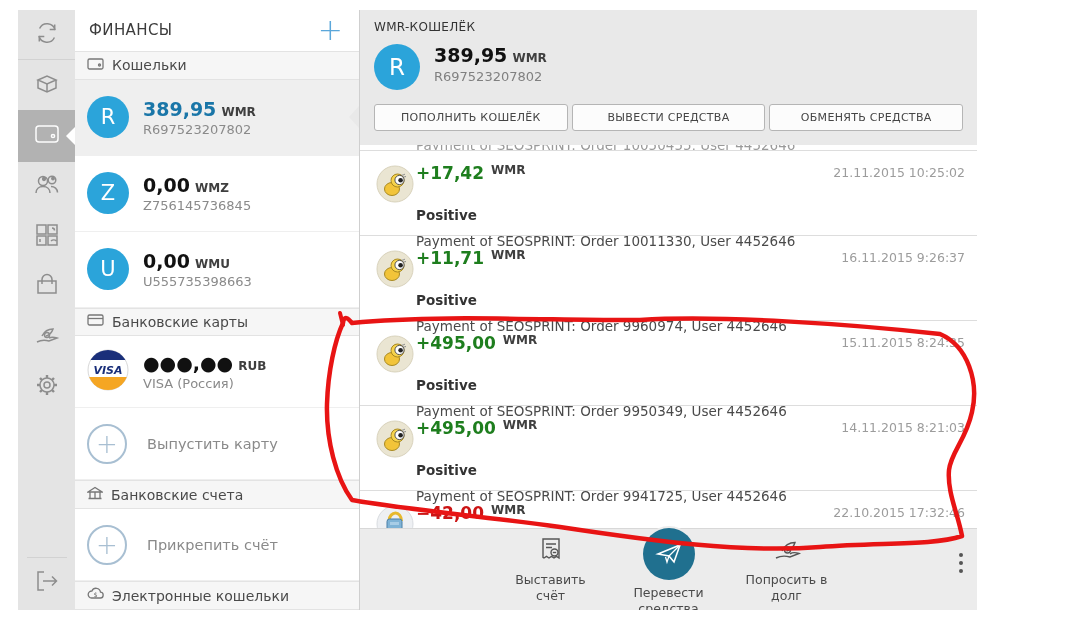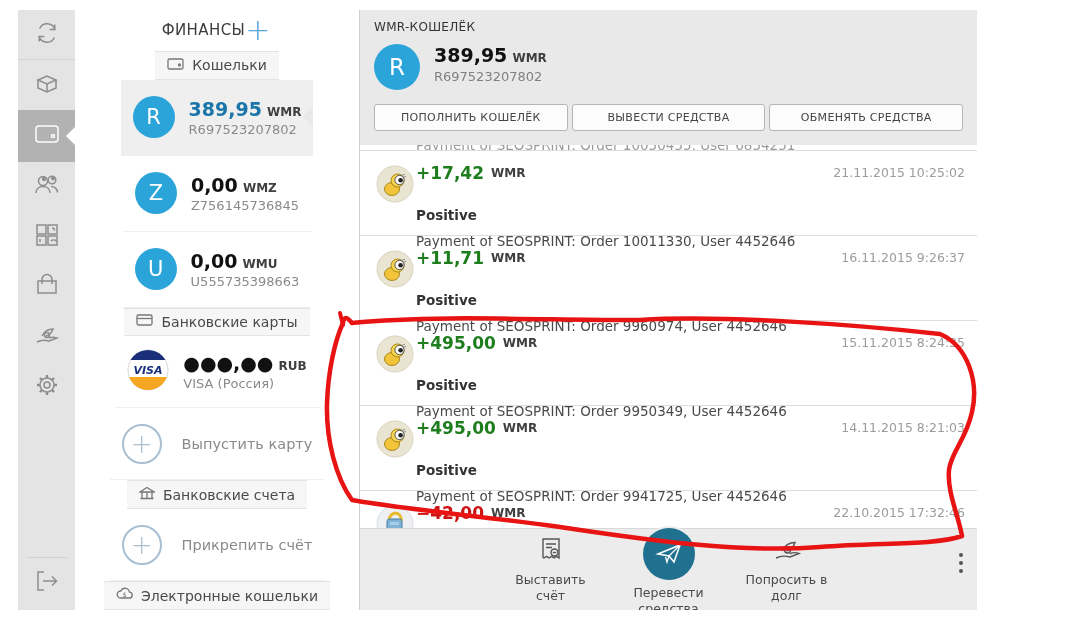--- a/index.html
+++ b/index.html
@@ -13,21 +13,21 @@
   .rail-item.first { border-bottom:1px solid #d2d2d2; }
   .rail-item.selected { background:#b2b2b2; height:52px; }
   .rail-item.selected svg { stroke:#fdfdfd; }
   .rail-notch { position:absolute; right:0; top:50%; margin-top:-9px; width:0; height:0;
     border-top:9px solid transparent; border-bottom:9px solid transparent; border-right:9px solid #ffffff; }
   .rail-spacer { flex:1; }
   .rail-bottom { width:40px; border-top:1px solid #d2d2d2; padding:10px 0 12px; display:flex; justify-content:center; }
   .rail-bottom svg { stroke:#8d8d8d; fill:none; stroke-width:1.5; cursor:pointer; }
 
   
-  .finance { width:285px; background:#fff; border-right:1px solid #cfcfcf; flex-shrink:0; display:flex; flex-direction:column; overflow:hidden;align-items:center; }
+  .finance { width:285px; background:#fff; border-right:1px solid #cfcfcf; flex-shrink:0; display:flex; flex-direction:column; overflow:hidden; }
   .fin-header { height:41px; display:flex; align-items:center; justify-content:space-between; padding:0 16px 0 14px; }
   .fin-title { font-size:15px; color:#3c3c3c; letter-spacing:.4px; }
   .fin-plus { color:#5ba7da; font-size:30px; font-weight:300; line-height:26px; cursor:pointer; }
   .section-strip { height:29px; background:#f6f6f6; border-top:1px solid #e3e3e3; border-bottom:1px solid #e3e3e3; display:flex; align-items:center; padding:0 12px; gap:8px; color:#4a4a4a; font-size:14px; }
   .section-strip svg { stroke:#777; fill:none; stroke-width:1.3; flex-shrink:0; }
   .wallet-row { height:76px; display:flex; align-items:center; padding:0 12px; gap:14px; position:relative; border-bottom:1px solid #efefef; cursor:pointer; background:#fff; }
   .wallet-row.selected { background:#efefef; }
   .wallet-row.selected .notch { position:absolute; right:0; top:50%; margin-top:-11px; width:0; height:0;
     border-top:11px solid transparent; border-bottom:11px solid transparent; border-right:10px solid #e9e9e9; }
   .wcircle { width:42px; height:42px; border-radius:50%; background:#2ba4da; color:#fff; display:flex; align-items:center; justify-content:center; font-size:21px; flex-shrink:0; }
@@ -50,21 +50,21 @@
   .mh-code { font-size:13px; color:#808080; margin-top:3px; }
   .mh-buttons { display:flex; gap:4px; margin-top:14px; }
   .mh-btn { flex:1; max-width:196px; height:27px; background:#fcfcfc; border:1px solid #b5b5b5; border-radius:3px; color:#454545; font-size:11px; letter-spacing:.3px; display:flex; align-items:center; justify-content:center; cursor:pointer; font-family:"DejaVu Sans", sans-serif; }
 
   .txlist { flex:1; position:relative; overflow:hidden; display:flex; flex-direction:column; }
   .tx-clip { height:13px; overflow:hidden; position:relative; }
   .tx-clip span { position:absolute; left:56px; top:-8px; font-size:13.5px; color:#9a9a9a; white-space:nowrap; }
   .tx-row { position:relative; border-top:1px solid #ddd; padding:12px 14px 14px 14px; min-height:85px; }
   .tx-icon { position:absolute; left:16px; top:14px; width:38px; height:38px; }
   .tx-body { margin-left:42px; }
-  .tx-amtline { display:flex; align-items:center; gap:7px; }
+  .tx-amtline { display:flex; align-items:flex-start; gap:7px; }
   .tx-amt { font-size:17px; font-weight:bold; color:#1e7e1e; }
   .tx-amt.neg { color:#cc1414; }
   .tx-curr { font-size:12px; font-weight:bold; color:#3f3f3f; }
   .tx-status { font-size:13.5px; font-weight:bold; color:#333; margin-top:24px; }
   .tx-desc { font-size:13.5px; color:#4a4a4a; margin-top:10px; }
   .tx-date { position:absolute; right:12px; top:14px; font-size:12.5px; color:#9c9c9c;text-align:center; }
 
   .bottom-bar { height:82px; background:#ececec; border-top:1px solid #d8d8d8; display:flex; align-items:flex-start; justify-content:center; gap:26px; position:relative; flex-shrink:0; }
   .bb-item { display:flex; flex-direction:column; align-items:center; width:92px; cursor:pointer; padding-top:6px; }
   .bb-item svg.line { stroke:#555; fill:none; stroke-width:1.4; }
@@ -265,21 +265,21 @@
       </div>
       <div class="mh-buttons">
         <button class="mh-btn">ПОПОЛНИТЬ КОШЕЛЁК</button>
         <button class="mh-btn">ВЫВЕСТИ СРЕДСТВА</button>
         <button class="mh-btn">ОБМЕНЯТЬ СРЕДСТВА</button>
       </div>
     </div>
 
     <div class="txlist">
       <div class="tx-clip">
-        <span>Payment of SEOSPRINT: Order 10050455, User 6854251</span>
+        <span>Payment of SEOSPRINT: Order 10050455, User 4452646</span>
       </div>
 
       <div class="tx-row">
         <span class="tx-icon"><svg width="38" height="38" viewBox="0 0 38 38">
               <circle cx="19" cy="19" r="18" fill="#eae5d2" stroke="#d9d3bd"></circle>
               <path d="M24 10c2 .5 4 0 5-1M25 11c1.5 1 3.5 1.2 5 .5" stroke="#8a8a8a" fill="none"></path>
               <ellipse cx="16" cy="24" rx="7.5" ry="6.5" fill="#f2c439" stroke="#a9891f"></ellipse>
               <circle cx="21.5" cy="15.5" r="6.5" fill="#f6d34c" stroke="#a9891f"></circle>
               <circle cx="23.5" cy="15" r="4.6" fill="#fff" stroke="#555"></circle>
               <circle cx="24.6" cy="15.2" r="2.3" fill="#222"></circle>

